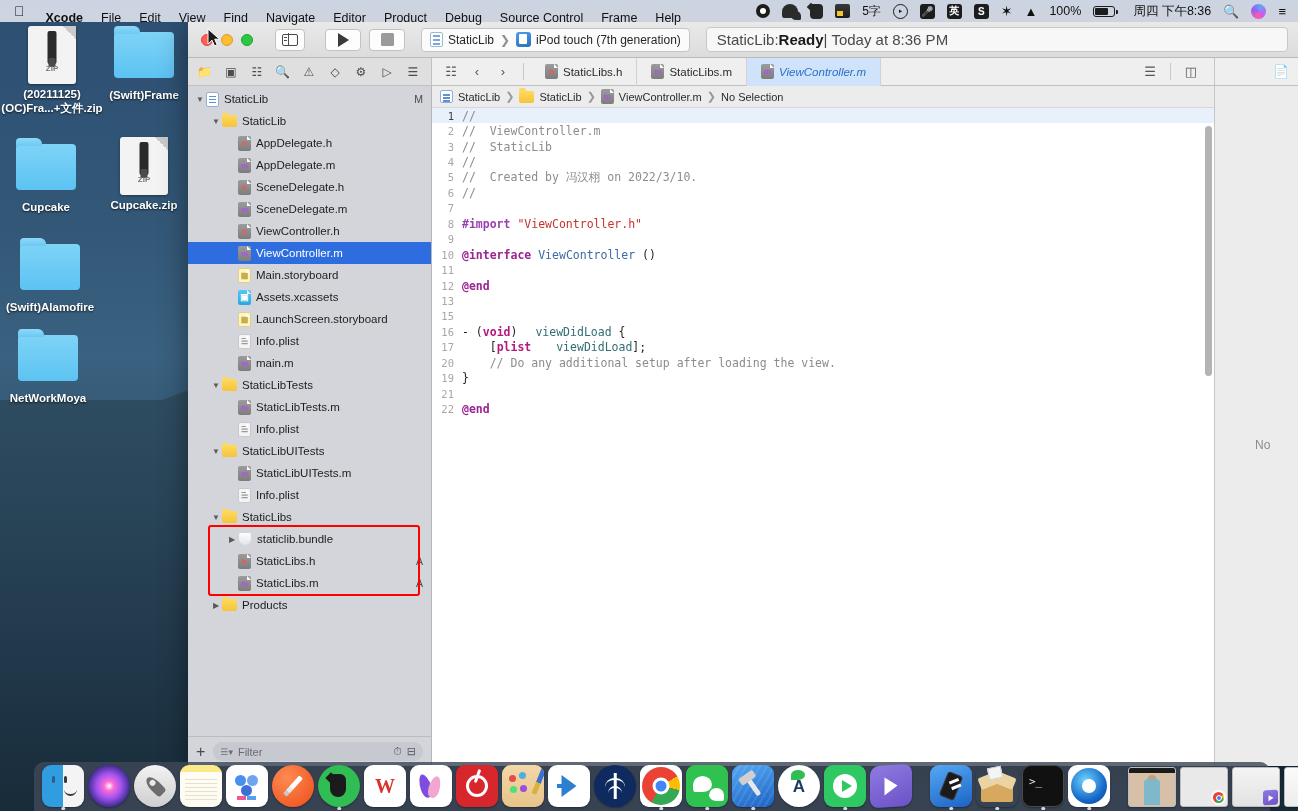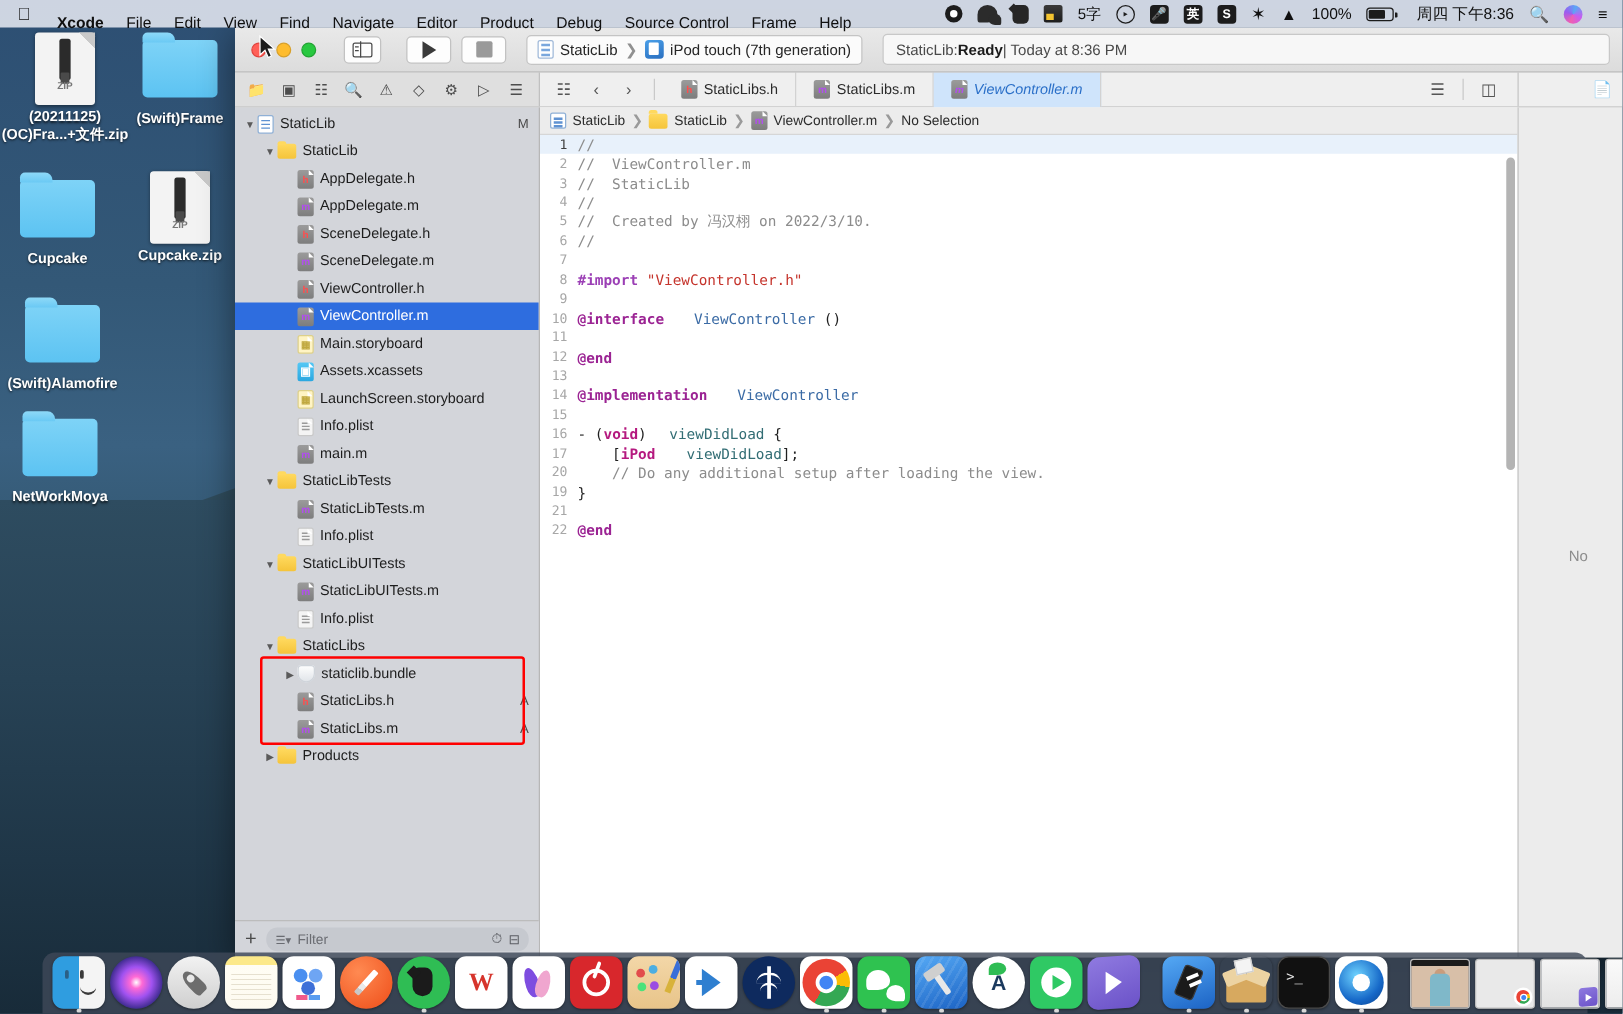--- a/index.html
+++ b/index.html
@@ -144,21 +144,21 @@
   #scheme .sep { color:#909090; margin:0 1px; }
   .ic-proj { width:13px;height:15px;background:#fff;border:1px solid #9fb8d8;border-radius:2px;position:relative; }
   .ic-proj::after{content:"";position:absolute;left:2px;top:2px;right:2px;height:2px;background:#7aa7dd;box-shadow:0 4px 0 #7aa7dd,0 8px 0 #7aa7dd;}
   .ic-device { width:15px;height:15px;border-radius:3px;background:linear-gradient(160deg,#4a9fe8,#2a6fc0);position:relative; }
   .ic-device::after{content:"";position:absolute;left:3px;top:2px;width:8px;height:10px;background:#fff;border-radius:1px;}
 
   #status-field {
     flex:1; height:25px; background:#f7f7f7;
     border:1px solid #c8c8c8; border-radius:4px;
     display:flex; align-items:center; padding:0 10px;
-    font-size:12px; color:#4a4a4a; margin-left:8px;
+    font-size:15px; color:#4a4a4a; margin-left:8px;
   }
   #status-field b { color:#1a1a1a; font-weight:bold; }
   #cursor-arrow { position:absolute; left:207px; top:28px; z-index:60; pointer-events:none; }
 
   
   #toolrow { height:28px; display:flex; border-bottom:1px solid #c0c0c0; background:#e3e3e3; }
   #nav-toolbar {
     width:244px; flex:0 0 244px; display:flex; align-items:center;
     gap:0; padding:0 4px; background:#dfdfdf;
     border-right:1px solid #c0c0c0;
@@ -246,21 +246,21 @@
   .cline.cur { background:#e8f1fb; }
   .lno { width:30px; flex:0 0 30px; text-align:right; padding-right:8px;
     color:#a7a7a7; font-size:10.5px; }
   .cline.cur .lno { color:#3e3e3e; }
   .ctext { white-space:pre; color:#1f1f1f; }
   .cmt { color:#8c8c8c; }
   .pre { color:#9b3fb5; font-weight:bold; }
   .str { color:#c5342c; }
   .kw  { color:#b5197f; font-weight:bold; }
   .kw2 { color:#9b2393; font-weight:bold; }
-  .typ { color:#3b6ba5;margin-left:17px; }
+  .typ { color:#3b6ba5; }
   .fn  { color:#326d74;margin-left:18px; }
   #vscroll {
     position:absolute; right:2px; top:40px; width:7px; height:640px;
     background:transparent;
   }
   #vscroll .thumb { position:absolute; top:0; left:0; width:7px; height:250px;
     background:#b4b4b4; border-radius:4px; }
 
   
   #inspector {
@@ -765,34 +765,30 @@
           </div>
           <div class="cline">
             <span class="lno">12</span>
             <span class="ctext"><span class="kw2">@end</span></span>
           </div>
           <div class="cline">
             <span class="lno">13</span>
             <span class="ctext"></span>
           </div>
           <div class="cline">
-            <span class="lno">14</span>
-            <span class="ctext"><span class="kw2">@implementation</span><span> </span><span class="typ">ViewController</span></span>
-          </div>
-          <div class="cline">
             <span class="lno">15</span>
             <span class="ctext"></span>
           </div>
           <div class="cline">
             <span class="lno">16</span>
             <span class="ctext"><span>- (</span><span class="kw">void</span><span>)</span><span class="fn">viewDidLoad</span><span> {</span></span>
           </div>
           <div class="cline">
             <span class="lno">17</span>
-            <span class="ctext"><span>    [</span><span class="kw">iPod</span><span> </span><span class="fn">viewDidLoad</span><span>];</span></span>
+            <span class="ctext"><span>    [</span><span class="kw">plist</span><span> </span><span class="fn">viewDidLoad</span><span>];</span></span>
           </div>
           <div class="cline">
             <span class="lno">20</span>
             <span class="ctext"><span class="cmt">    // Do any additional setup after loading the view.</span></span>
           </div>
           <div class="cline">
             <span class="lno">19</span>
             <span class="ctext"><span>}</span></span>
           </div>
           <div class="cline">

